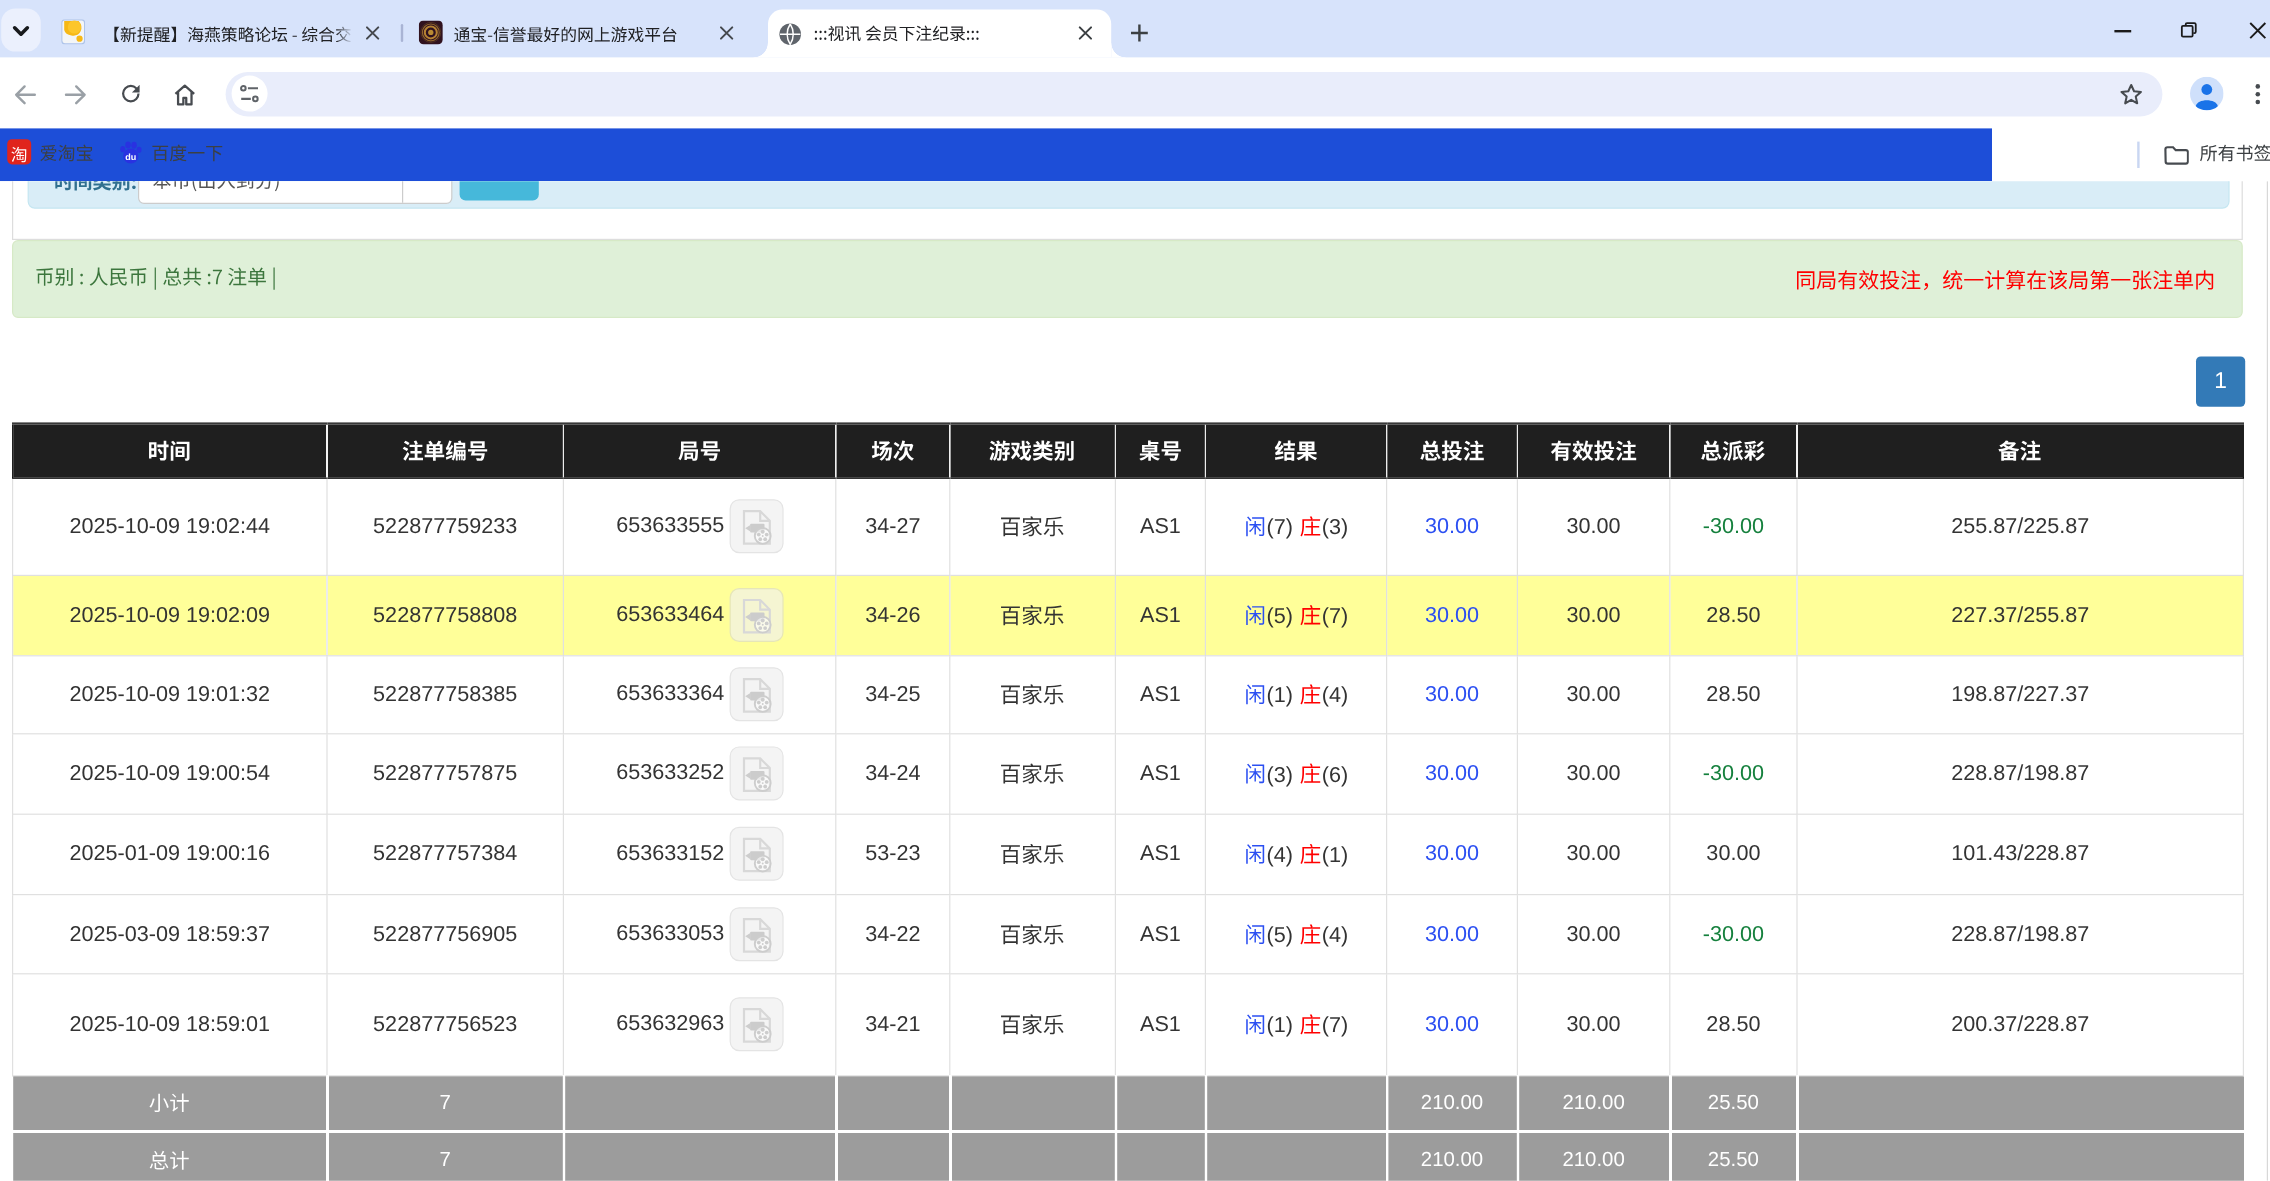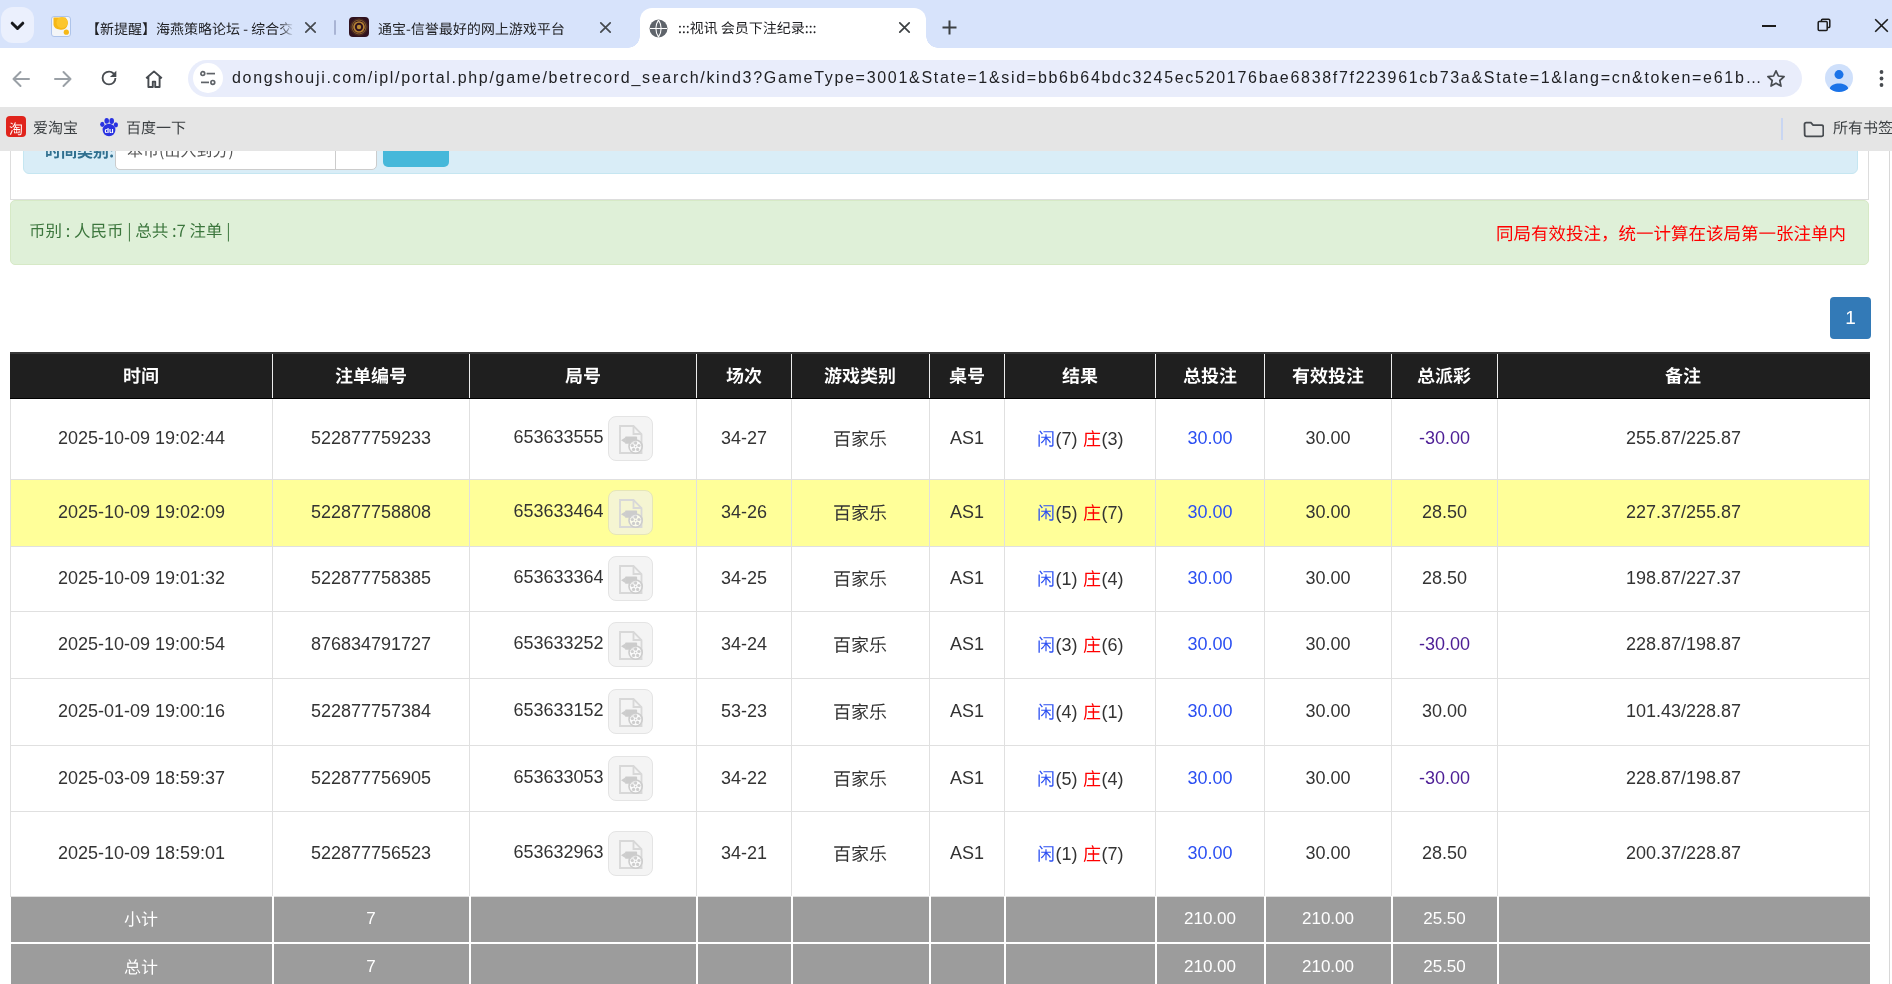--- a/index.html
+++ b/index.html
@@ -14,21 +14,21 @@
 #atab:before{content:'';position:absolute;left:-12px;bottom:0;width:12px;height:12px;
   background:radial-gradient(circle at 0 0,#d7e3fb 0 11.5px,#fff 12px)}
 #atab:after{content:'';position:absolute;right:-12px;bottom:0;width:12px;height:12px;
   background:radial-gradient(circle at 100% 0,#d7e3fb 0 11.5px,#fff 12px)}
 
 #tbar{position:absolute;left:0;top:48px;width:1892px;height:59px;background:#fff}
 #urlbar{position:absolute;left:188px;top:11.5px;width:1614px;height:37px;border-radius:18.5px;background:#e9edfb}
 #sicirc{position:absolute;left:5px;top:3.5px;width:30px;height:30px;border-radius:50%;background:#fff}
 #urltxt{position:absolute;left:44px;top:9.5px;font-size:16px;color:#202124;white-space:nowrap;letter-spacing:1.7px}
 
-#bbar{position:absolute;left:0;top:107px;width:1892px;height:44px;background:#e5e5e5}
+#bbar{position:absolute;left:0;top:107px;width:1660px;height:44px;background:#1d4ed8}
 .bktxt{position:absolute;top:9.5px}
 
 #page{position:absolute;left:0;top:151px;width:1892px;height:833px;background:#fff;overflow:hidden}
 #rline{position:absolute;left:1889px;top:0;width:1px;height:833px;background:#d8d8d8}
 #formbox{position:absolute;left:10px;top:-4px;width:1859px;height:53px;background:#fff;border:1px solid #ddd}
 #galert{position:absolute;left:10px;top:49px;width:1859px;height:65px;background:#dff0d8;border:1px solid #d6e9c6;border-radius:5px}
 #pg1{position:absolute;left:1830px;top:146px;width:41px;height:42px;background:#337ab7;border-radius:4px;
   color:#fff;font-size:19px;text-align:center;line-height:42px}
 
 #tbl{position:absolute;left:10px;top:201px;width:1859px;border-collapse:collapse;table-layout:fixed}
@@ -40,21 +40,21 @@
 #tbl tbody td{border:1px solid #e0e0e0;font-size:18px;color:#333}
 #tbl tbody tr.hl td{background:#ffff99}
 #tbl tfoot td{background:#9c9c9c;color:#fff;font-size:17px;border-left:2px solid #fff}
 #tbl tfoot td:first-child{border-left:none}
 #tbl tfoot tr td{height:47px}
 #tbl tfoot tr.tr2 td{border-top:2px solid #fff}
 .vbtn{display:inline-block;width:45px;height:45px;background:#f4f4f4;border:1px solid #e4e4e4;border-radius:8px;
   vertical-align:middle;margin-left:4px;position:relative}
 tr.hl .vbtn{background:#f5f5d2;border-color:#e6e6b8}
 .vbtn svg{position:absolute;left:7px;top:6px}
-#tbl td.blue{color:#2b4ff2}#tbl td.red{color:#4c1d95}
+#tbl td.blue{color:#2b4ff2}#tbl td.red{color:#15803d}
 </style></head><body>
 <div id="win">
 <div id="tabs">
 <div id="chev"><svg width="33" height="36" viewBox="0 0 33 36">
           <path d="M11.2 16.2 L16.5 21.5 L21.8 16.2" stroke="#17191c" stroke-width="3" fill="none" stroke-linecap="round" stroke-linejoin="round"></path>
         </svg></div>
 <svg class="abs" style="left:51px;top:15.5px" width="20" height="21" viewBox="0 0 20 21">
         <rect x="0.5" y="0.5" width="19" height="20" rx="2.5" fill="#f3f5f7" stroke="#aec4ea"></rect>
         <path d="M2.5 1.5 h12 q4 4.5 1.5 9 q-2.5 4-7.5 3 q-5-0.5-6-4.5 z" fill="#f6b816"></path>
         <circle cx="11" cy="6.5" r="5.5" fill="#fcc62a"></circle>
@@ -119,21 +119,20 @@
       </svg>
 <div id="urlbar">
 <div id="sicirc">
           <svg style="position:absolute;left:6px;top:6px" width="18" height="18" viewBox="0 0 18 18">
             <circle cx="3.8" cy="4.6" r="1.9" fill="none" stroke="#5f6368" stroke-width="1.7"></circle>
             <path d="M7.6 4.6 H16" stroke="#5f6368" stroke-width="1.7"></path>
             <path d="M2 13.4 H10" stroke="#5f6368" stroke-width="1.7"></path>
             <circle cx="13.8" cy="13.4" r="1.9" fill="none" stroke="#5f6368" stroke-width="1.7"></circle>
           </svg>
         </div>
-<div id="urltxt">dongshouji.com/ipl/portal.php/game/betrecord_search/kind3?GameType=3001&amp;State=1&amp;sid=bb6b64bdc3245ec520176bae6838f7f223961cb73a&amp;State=1&amp;lang=cn&amp;token=e61b…</div>
 </div>
 <svg class="abs" style="left:1765px;top:20px" width="22" height="22" viewBox="0 0 22 22">
         <path d="M11 2.8 l2.4 5.2 5.7 .6 -4.3 3.9 1.2 5.6 -5-2.9 -5 2.9 1.2-5.6 -4.3-3.9 5.7-.6 z" fill="none" stroke="#474b50" stroke-width="1.7" stroke-linejoin="round"></path>
       </svg>
 <svg class="abs" style="left:1825px;top:16px" width="28" height="28" viewBox="0 0 28 28">
         <defs>
           <clipPath id="av">
             <circle cx="14" cy="14" r="14"></circle>
           </clipPath>
         </defs>
@@ -340,21 +339,21 @@
               </svg>(1) <svg class="ct " width="19" height="25" viewBox="0 0 19 25" style="vertical-align:-5.76px">
                 <path transform="translate(0,19.44)" d="M9.7 -10.8V-7.1H5V-5.8H9.7V-0.4H3.8V0.9H17.2V-0.4H11.1V-5.8H16.3V-7.1H11.1V-10.8ZM8.5 -14.9C8.9 -14.2 9.3 -13.3 9.5 -12.7H2.3V-8C2.3 -5.4 2.2 -1.7 0.7 1C1.1 1.1 1.7 1.4 1.9 1.6C3.4 -1.2 3.7 -5.2 3.7 -8V-11.4H17.1V-12.7H9.9L10.9 -13C10.7 -13.6 10.2 -14.5 9.8 -15.2Z" fill="#ff0000"></path>
               </svg>(4)</td>
 <td class="blue">30.00</td>
             <td>30.00</td>
             <td>28.50</td>
             <td>198.87/227.37</td>
 </tr>
 <tr style="height:67px">
 <td>2025-10-09 19:00:54</td>
-            <td>876834791727</td>
+            <td>522877757875</td>
 <td>653633252<span class="vbtn"><svg width="31" height="33" viewBox="0 0 31 33">
                   <path d="M4 3 h13.5 l8 8 v19 h-21.5 z" fill="none" stroke="#d8d8d8" stroke-width="1.8"></path>
                   <path d="M17.5 3 v8 h8" fill="none" stroke="#d8d8d8" stroke-width="1.8"></path>
                   <path d="M10 13.4 h10.2 q.9 0 .9 .9 v5.6 q0 .9-.9 .9 h-10.2 q-.9 0-.9-.9 v-5.6 q0-.9 .9-.9 z" fill="#cccccc"></path>
                   <path d="M5 17.2 L9.3 14.4 V20 Z" fill="#cdcdcd"></path>
                   <circle cx="19.6" cy="23.6" r="6.6" fill="#ffffff" fill-opacity="0.55" stroke="#cdcdcd" stroke-width="1.6"></circle>
                   <circle cx="19.6" cy="20.1" r="1.6" fill="#cdcdcd"></circle>
                   <circle cx="16.3" cy="22.5" r="1.6" fill="#cdcdcd"></circle>
                   <circle cx="17.55" cy="26.4" r="1.6" fill="#cdcdcd"></circle>
                   <circle cx="21.65" cy="26.4" r="1.6" fill="#cdcdcd"></circle>

